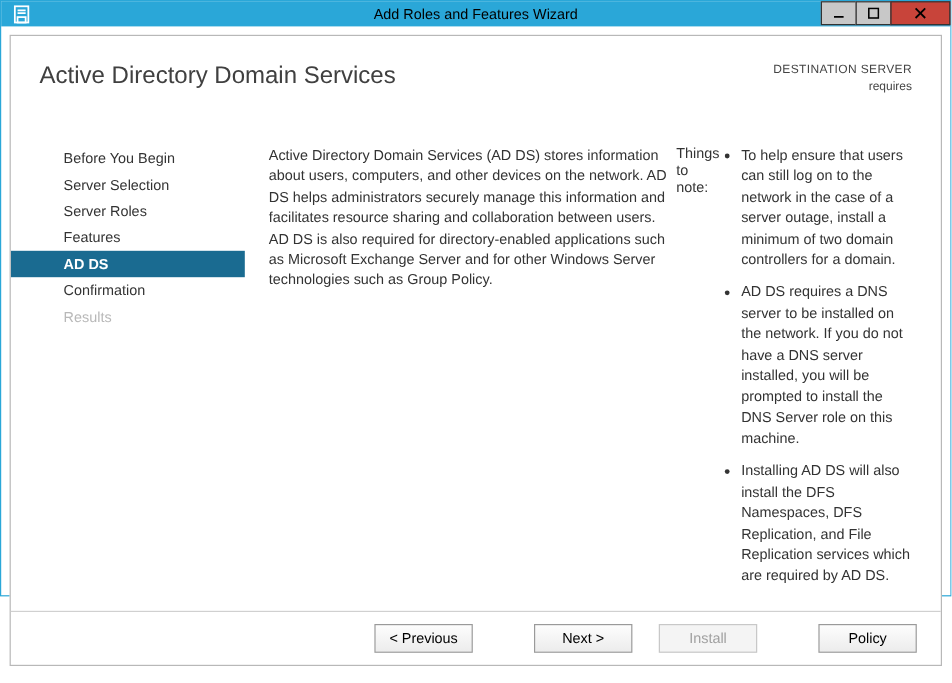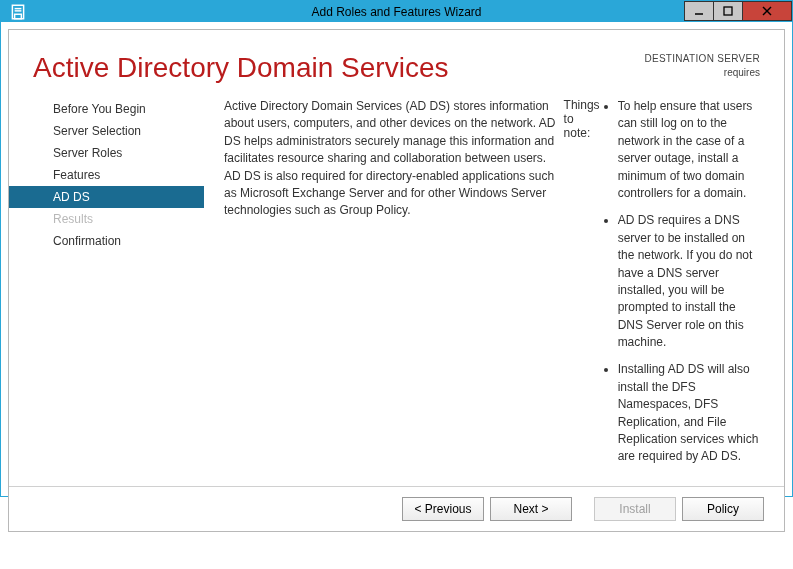--- a/index.html
+++ b/index.html
@@ -7,36 +7,36 @@
     .window { border: 1px solid #2aa7d8; width: 793px; height: 497px; display: flex; flex-direction: column; background: #fff; }
     .titlebar { background: #2aa7d8; height: 30px; display: flex; align-items: center; color: #000; position: relative; }
     .titlebar-icon { width: 18px; height: 18px; margin-left: 8px; color: #fff; }
     .titlebar-title { position: absolute; left: 0; right: 0; text-align: center; font-size: 12px; color: #000; pointer-events: none; }
     .titlebar-controls { margin-left: auto; display: flex; height: 21px; align-self: flex-start; }
     .tbtn { width: 30px; height: 20px; display: flex; align-items: center; justify-content: center; border: 1px solid #333; background: #c8c8c8; font-size: 11px; margin-left: -1px; cursor: pointer; }
     .tbtn.close { background: #c8443a; color: #fff; width: 50px; }
     .tbtn svg { width: 10px; height: 10px; }
     .content-area { flex: 1; background: #fff; margin: 7px; border: 1px solid #b8b8b8; display: flex; flex-direction: column; position: relative; }
     .header-row { display: flex; justify-content: space-between; align-items: flex-start; padding: 22px 24px 10px 24px; }
-    .page-title { font-size: 28px; font-weight: 300; color: #b91c1c; }
+    .page-title { font-size: 20px; font-weight: 300; color: #404040; }
     .dest-block { text-align: right; font-size: 10px; color: #444; line-height: 1.4; }
     .dest-label { letter-spacing: 0.3px; }
-    .body-row { display: flex; flex: 1; overflow: hidden; }
+    .body-row { display: flex; flex: 1; overflow: hidden; margin-top: 27px; }
     .sidebar { width: 195px; padding-top: 4px; }
     .sidebar-item { padding: 4px 0 4px 44px; font-size: 12px; color: #333; cursor: pointer; }
-    .sidebar-item.active { background: #1a6b91; color: #fff; }
+    .sidebar-item.active { background: #1a6b91; color: #fff; font-weight: bold; }
     .sidebar-item.disabled { color: #b8b8b8; cursor: default; }
     .main { flex: 1; padding: 4px 24px 10px 20px; font-size: 12px; color: #333; display: flex; flex-direction: row; }
     .intro { line-height: 1.45; margin-bottom: 16px; }
     .things-label { margin-bottom: 10px; }
     .notes { list-style: disc; padding-left: 18px; }
     .notes li { margin-bottom: 10px; line-height: 1.45; }
     .learn-more { color: #0066a1; margin-top: auto; font-size: 12px; cursor: pointer; padding-bottom: 10px; }
     .footer { border-top: 1px solid #d0d0d0; padding: 10px 20px; display: flex; justify-content: flex-end; gap: 6px; }
-    .btn { min-width: 82px; height: 24px; border: 1px solid #9a9a9a; background: linear-gradient(#fdfdfd,#ececec); font-size: 12px; cursor: pointer; padding: 0 10px; }
+    .btn { min-width: 82px; height: 24px; border: 1px solid #9a9a9a; background: linear-gradient(#fdfdfd,#ececec); font-size: 12px; cursor: pointer; padding: 0 10px; margin-left: 45px; }
     .btn:disabled { color: #a0a0a0; cursor: default; border-color: #c8c8c8; background: #f4f4f4; }
     .btn-gap { margin-left: 16px; }
   </style>
 </head>
 <body>
 
 <div class="window">
   <div class="titlebar">
     <span class="titlebar-icon">
       <svg viewBox="0 0 16 16" fill="none" stroke="#fff" stroke-width="1.3">
@@ -76,22 +76,22 @@
       </div>
     </div>
 
     <div class="body-row">
       <div class="sidebar">
         <div class="sidebar-item">Before You Begin</div>
         <div class="sidebar-item">Server Selection</div>
         <div class="sidebar-item">Server Roles</div>
         <div class="sidebar-item">Features</div>
         <div class="sidebar-item active">AD DS</div>
+        <div class="sidebar-item">Confirmation</div>
         <div class="sidebar-item disabled">Results</div>
-        <div class="sidebar-item">Confirmation</div>
       </div>
 
       <div class="main">
         <div class="intro">Active Directory Domain Services (AD DS) stores information about users, computers, and other devices on the network.  AD DS helps administrators securely manage this information and facilitates resource sharing and collaboration between users.  AD DS is also required for directory-enabled applications such as Microsoft Exchange Server and for other Windows Server technologies such as Group Policy.</div>
         <div class="things-label">Things to note:</div>
         <ul class="notes">
           <li>To help ensure that users can still log on to the network in the case of a server outage, install a minimum of two domain controllers for a domain.</li>
           <li>AD DS requires a DNS server to be installed on the network.  If you do not have a DNS server installed, you will be prompted to install the DNS Server role on this machine.</li>
           <li>Installing AD DS will also install the DFS Namespaces, DFS Replication, and File Replication services which are required by AD DS.</li>
         </ul>

